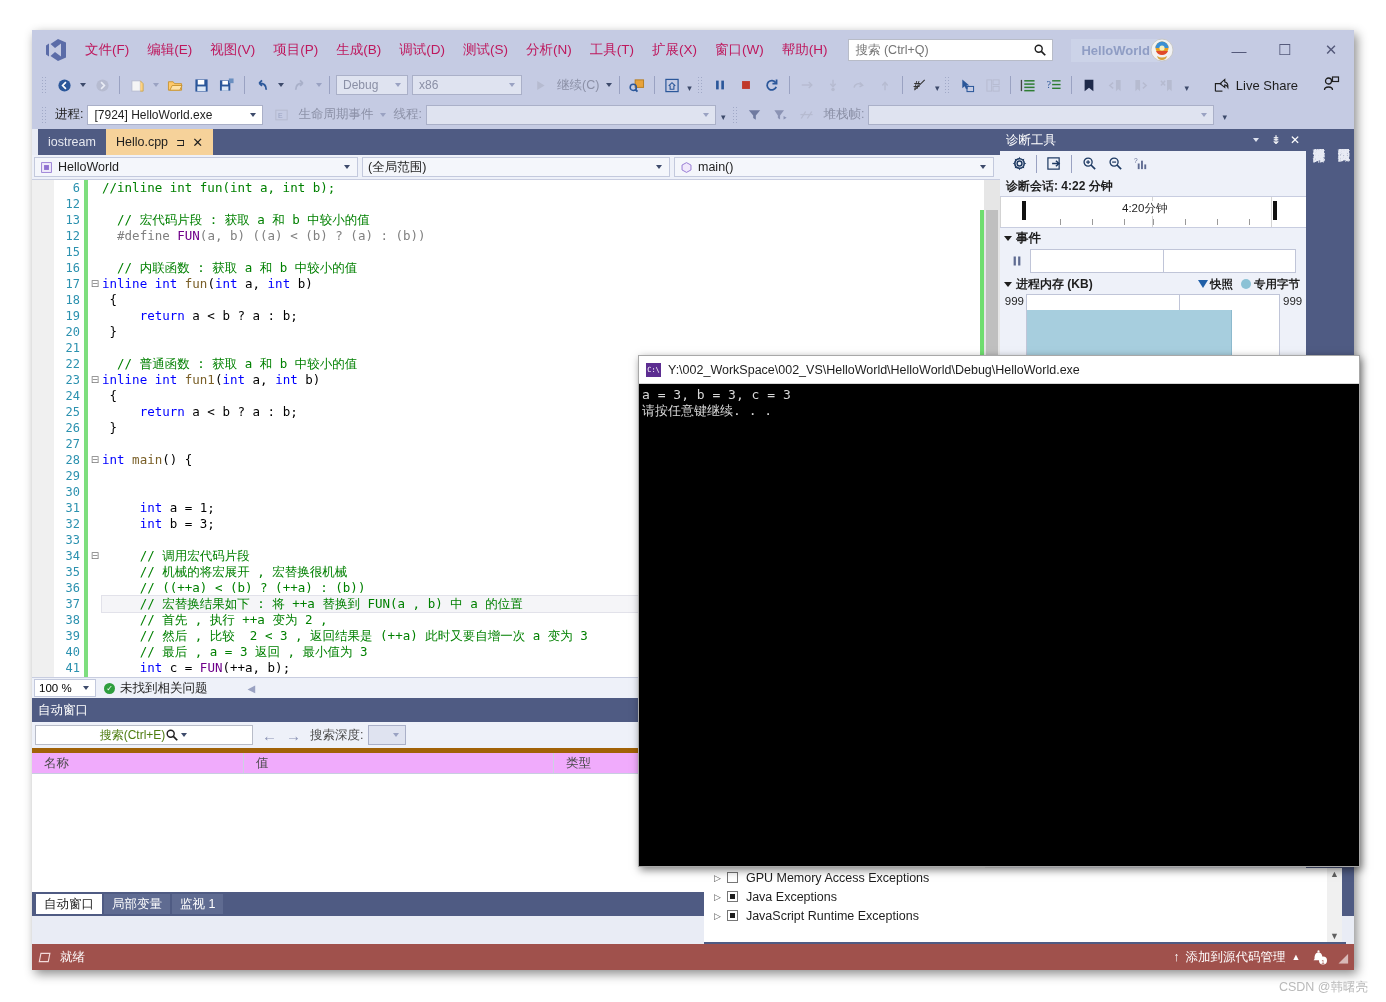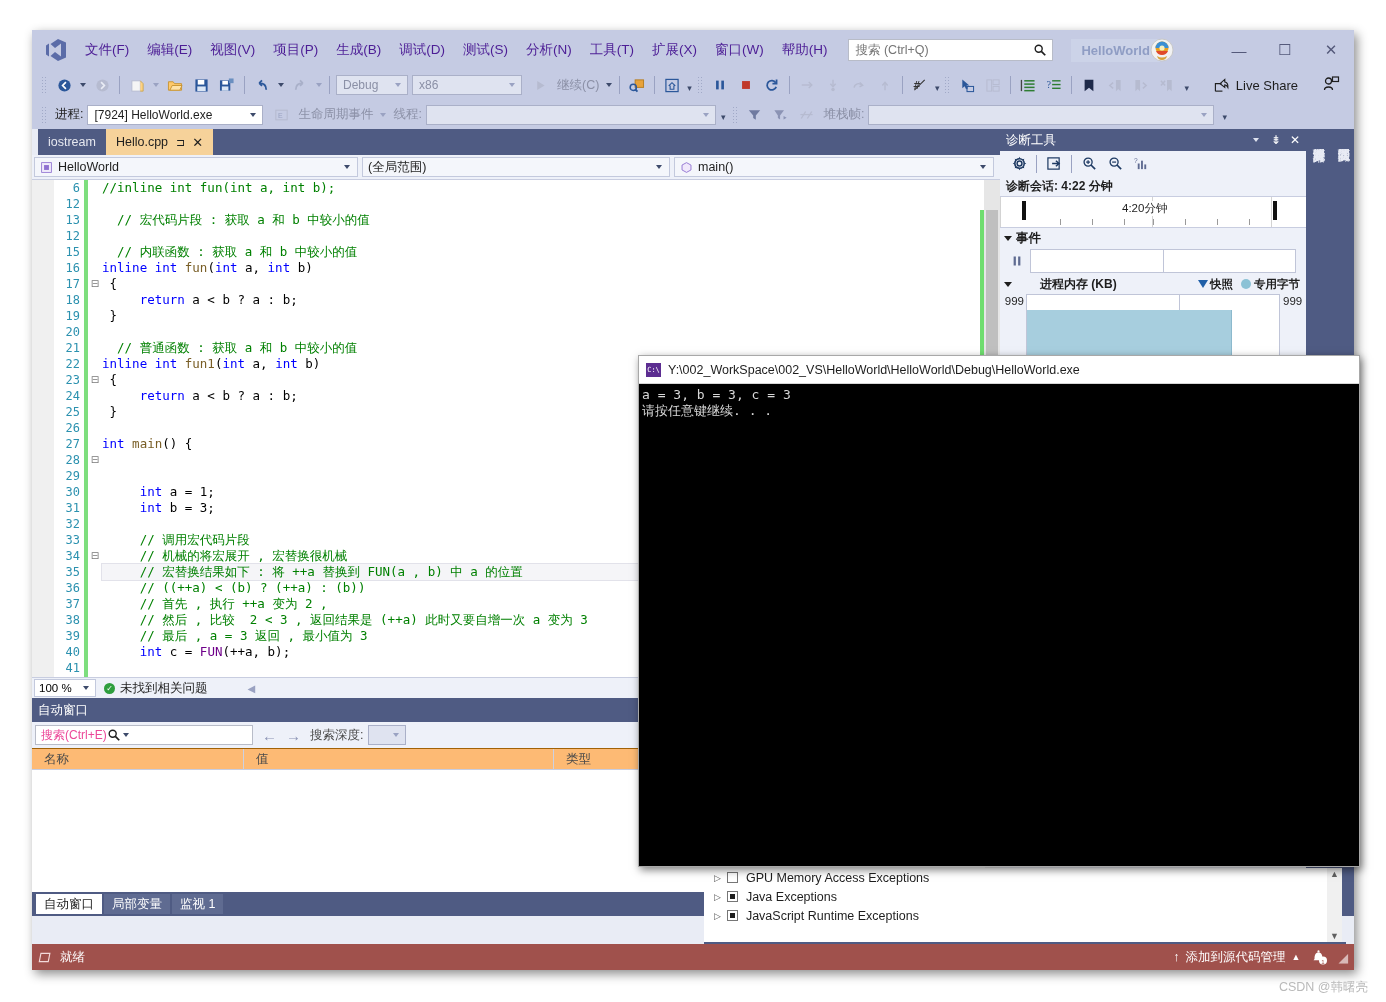--- a/index.html
+++ b/index.html
@@ -18,21 +18,21 @@
     box-shadow:3px 4px 10px rgba(0,0,0,.45);
     overflow:hidden;
   }
 
   
   #menubar{
     height:40px;background:#c5cbe3;display:flex;align-items:center;position:relative;
   }
   #vs-logo{width:28px;height:28px;margin:0 6px 0 10px;display:flex;align-items:center;justify-content:center;}
   .menu-item{
-    padding:5px 9px;color:#4c1d95;font-size:13.5px;cursor:default;white-space:nowrap;
+    padding:5px 9px;color:#be185d;font-size:13.5px;cursor:default;white-space:nowrap;
   }
   #search-box{
     margin-left:12px;width:205px;height:22px;background:#fff;border:1px solid #b8bcc8;
     display:flex;align-items:center;padding:0 4px;box-sizing:border-box;
   }
   #search-box input{
     border:0;outline:0;width:176px;font-size:12.5px;color:#767676;
     font-family:"Liberation Sans",sans-serif;background:transparent;
   }
   .mag{width:14px;height:14px;}
@@ -116,24 +116,24 @@
 
   
   #autos{height:194px;background:#eef1f9;display:flex;flex-direction:column;}
   .panel-title{
     height:24px;background:#4f5b83;color:#fff;font-size:12.5px;display:flex;align-items:center;
     padding:0 6px;justify-content:space-between;
   }
   #autos-toolbar{height:26px;display:flex;align-items:center;background:#eef1f9;padding:0 3px;}
   #autos-search{
     width:218px;height:20px;background:#fff;border:1px solid #b8bcc8;display:flex;align-items:center;
-    justify-content:flex-start;padding:0 3px 0 5px;box-sizing:border-box;color:#ec4899;font-size:12px;
+    justify-content:center;padding:0 3px 0 5px;box-sizing:border-box;color:#4d7c0f;font-size:12px;
   }
   #autos-head{
-    height:20px;background:#fdba74;border-top:1px solid #a16207;border-bottom:1px solid #c8cde0;
+    height:20px;background:#f0abfc;border-top:5px solid #a16207;border-bottom:1px solid #c8cde0;
     display:flex;align-items:center;font-size:12.5px;color:#4a4a4a;
   }
   .colh{padding-left:12px;box-sizing:border-box;border-right:1px solid #ccd1e2;height:20px;line-height:20px;}
   #autos-body{flex:1;background:#fff;position:relative;}
   #autos-vscroll{position:absolute;right:0;top:0;width:15px;height:100%;background:#f0f0f0;}
 
   
   #bottom-tabs{height:24px;background:#4f5b83;display:flex;align-items:center;padding-left:4px;}
   .btab{height:20px;display:flex;align-items:center;padding:0 8px;font-size:12.5px;color:#fff;margin-right:2px;}
   .btab.active{background:#fff;color:#1e1e1e;}
@@ -657,20 +657,21 @@
             <div class="cl" style="text-align: center; cursor: pointer;"></div>
             <div class="cl" style="text-align: center; cursor: pointer;"></div>
             <div class="cl" style="text-align: center; cursor: pointer;"></div>
             <div class="cl" style="text-align: center; cursor: pointer;"></div>
             <div class="cl" style="text-align: center; cursor: pointer;"></div>
           </div>
         <div id="codecol">
             <div class="cl"><span class="cm">//inline int fun(int a, int b);</span></div>
             <div class="cl">&nbsp;</div>
             <div class="cl">  <span class="cm">// 宏代码片段 : 获取 a 和 b 中较小的值</span></div>
+            <div class="cl">  <span class="pp">#define </span><span class="mac">FUN</span><span class="pp">(a, b) ((a) &lt; (b) ? (a) : (b))</span></div>
             <div class="cl">&nbsp;</div>
             <div class="cl">  <span class="cm">// 内联函数 : 获取 a 和 b 中较小的值</span></div>
             <div class="cl"><span class="k">inline int </span><span class="fn">fun</span>(<span class="k">int</span> a, <span class="k">int</span> b)</div>
             <div class="cl"> {</div>
             <div class="cl">     <span class="k">return</span> a &lt; b ? a : b;</div>
             <div class="cl"> }</div>
             <div class="cl">&nbsp;</div>
             <div class="cl">  <span class="cm">// 普通函数 : 获取 a 和 b 中较小的值</span></div>
             <div class="cl"><span class="k">inline int </span><span class="fn">fun1</span>(<span class="k">int</span> a, <span class="k">int</span> b)</div>
             <div class="cl"> {</div>
@@ -678,22 +679,22 @@
             <div class="cl"> }</div>
             <div class="cl">&nbsp;</div>
             <div class="cl"><span class="k">int</span> <span class="fn">main</span>() {</div>
             <div class="cl">&nbsp;</div>
             <div class="cl">&nbsp;</div>
             <div class="cl">     <span class="k">int</span> a = 1;</div>
             <div class="cl">     <span class="k">int</span> b = 3;</div>
             <div class="cl">&nbsp;</div>
             <div class="cl">     <span class="cm">// 调用宏代码片段</span></div>
             <div class="cl">     <span class="cm">// 机械的将宏展开 , 宏替换很机械</span></div>
+            <div class="cl">     <span class="cm">// ((++a) &lt; (b) ? (++a) : (b))</span></div>
             <div class="cl cur-line">     <span class="cm">// 宏替换结果如下 : 将 ++a 替换到 FUN(a , b) 中 a 的位置</span></div>
-            <div class="cl">     <span class="cm">// ((++a) &lt; (b) ? (++a) : (b))</span></div>
             <div class="cl">     <span class="cm">// 首先 , 执行 ++a 变为 2 ,</span></div>
             <div class="cl">     <span class="cm">// 然后 , 比较  2 &lt; 3 , 返回结果是 (++a) 此时又要自增一次 a 变为 3</span></div>
             <div class="cl">     <span class="cm">// 最后 , a = 3 返回 , 最小值为 3</span></div>
             <div class="cl">     <span class="k">int</span> c = <span class="mac">FUN</span>(++a, b);</div>
             <div class="cl">&nbsp;</div>
           </div>
         <div id="editor-scroll">
           <div class="greenmark" style="top:30px;height:330px;"></div>
           <div class="thumb" style="top:30px;height:180px;"></div>
         </div>
@@ -830,21 +831,21 @@
               </svg>
           </span>
           <div id="events-track">
               <div></div>
               <div style="border-right:0;"></div>
             </div>
           <span style="width:10px;"></span>
         </div>
 
         <div id="mem-hdr">
-          <span style="display:flex;align-items:center;gap:24px;">
+          <span style="display:flex;align-items:center;">
             <span class="tri"></span>
             <span>进程内存 (KB)</span>
           </span>
           <span class="legend">
             <span class="tri-down"></span>
             <span>快照</span>
             <span class="cdot"></span>
             <span>专用字节</span>
           </span>
         </div>

